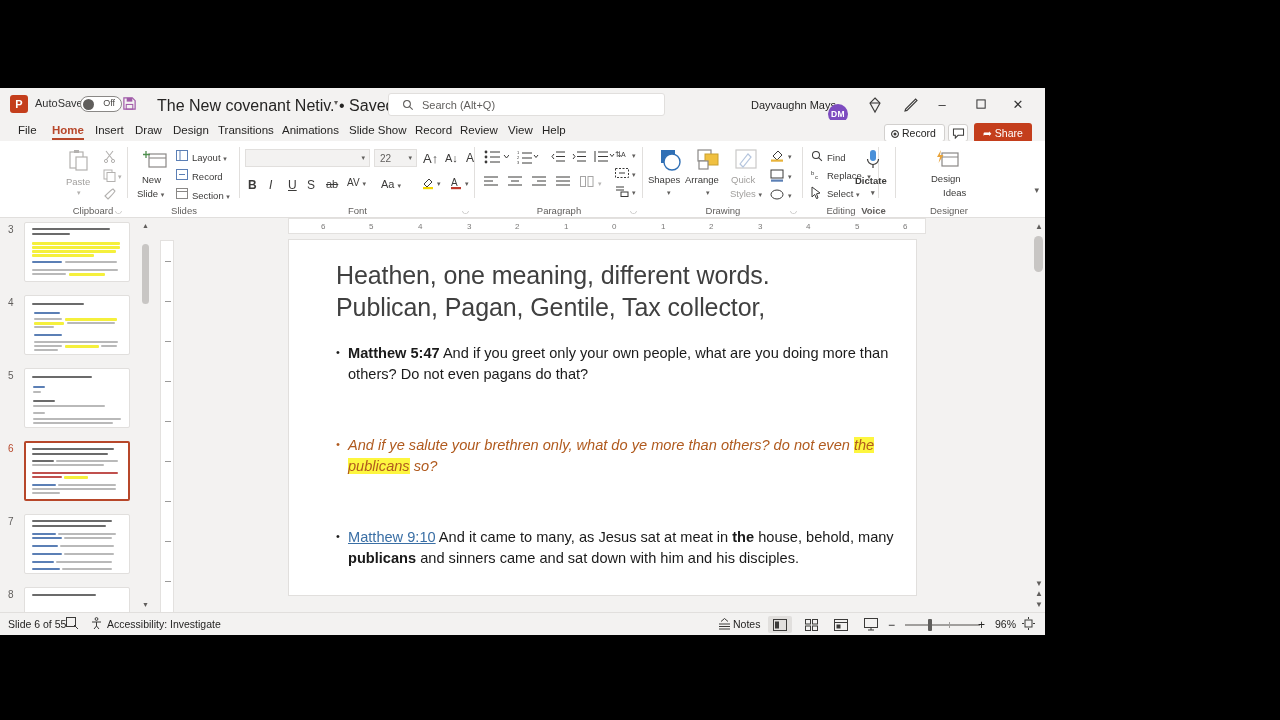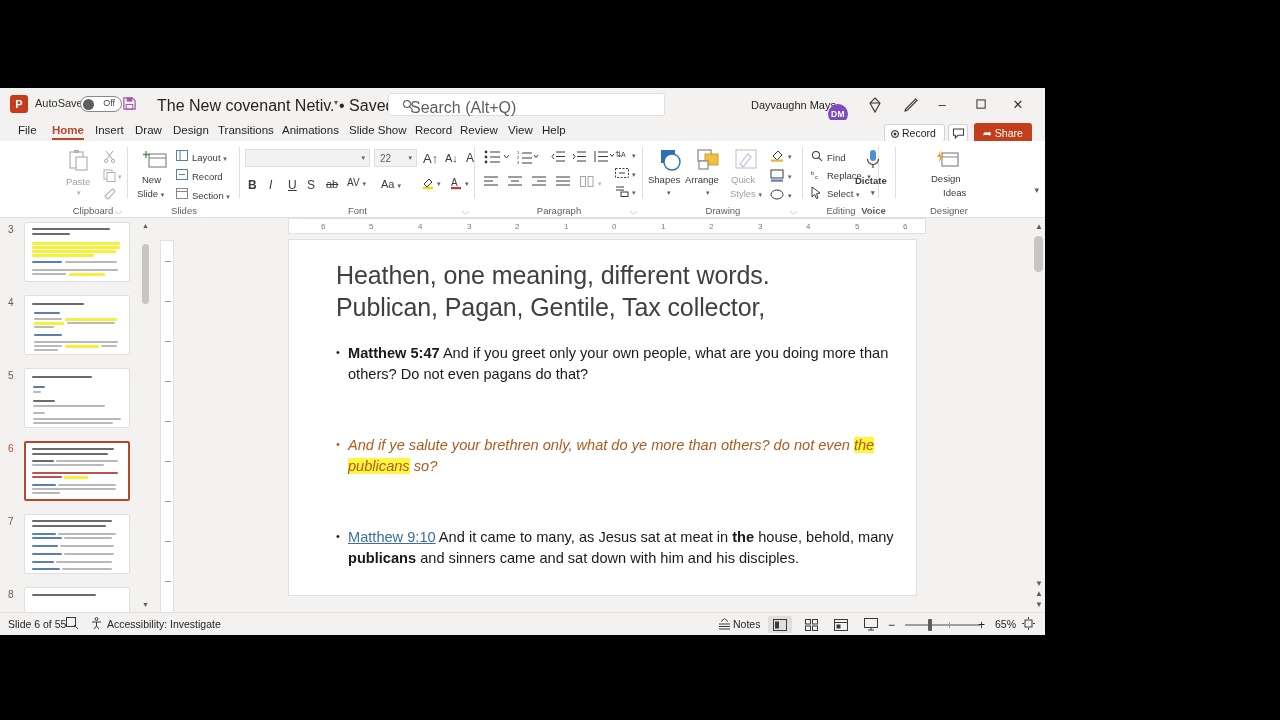--- a/index.html
+++ b/index.html
@@ -32,21 +32,21 @@
   .toggle .knob{ position:absolute; left:2px; top:2px; width:11px;height:11px;border-radius:50%;background:#605e5c;}
   .toggle .txt{ position:absolute; right:6px; top:1px; font-size:9px; color:#484644;}
   .save-icon{ position:absolute; left:122px; top:8px; width:15px;height:15px;}
   .doc-title{ position:absolute; left:157px; top:9px; font-size:16px; color:#252423; white-space:nowrap;}
   .title-caret{ position:absolute; left:334px; top:10px; font-size:8px; color:#605e5c;}
   .searchbox{
     position:absolute; left:388px; top:93px; width:277px; height:23px;
     background:#fff; border:1px solid #e1dfdd; border-radius:3px;
   }
   .searchbox .mag{ position:absolute; left:13px; top:5px; width:12px;height:12px;}
-  .searchbox .ph{ position:absolute; left:21px; top:5px; font-size:16px; color:#605e5c;}
+  .searchbox .ph{ position:absolute; left:33px; top:5px; font-size:11px; color:#605e5c;}
   .user-name{ position:absolute; left:751px; top:99px; font-size:11px; color:#252423;}
   .avatar{
     position:absolute; left:828px; top:96px; width:20px;height:20px;border-radius:50%;
     background:#7d4cc0; color:#fff; font-size:8.5px; font-weight:bold;
     text-align:center; line-height:20px; letter-spacing:.3px;
   }
   .tb-icon{ position:absolute; top:96px; width:20px; height:20px; }
   .win-btn{ position:absolute; top:97px; font-size:13px; color:#333; width:20px; text-align:center;}
 
   
@@ -852,21 +852,21 @@
             <line x1="7" y1="9.5" x2="7" y2="12" stroke="#3b3a39"></line>
             <line x1="4" y1="12" x2="10" y2="12" stroke="#3b3a39"></line>
           </svg>
       </div>
 
       <div class="sb" style="left:888px;font-size:12px;">−</div>
       <div class="zslider"></div>
       <div class="zknob"></div>
       <div class="rmark" style="left:949px;top:9px;width:1px;height:6px;background:#a19f9d;"></div>
       <div class="sb" style="left:978px;font-size:12px;">+</div>
-      <div class="sb" style="left:995px;">65%</div>
+      <div class="sb" style="left:995px;">96%</div>
       <div class="sb" style="left:1022px;top:4px;">
         <svg width="13" height="13" viewBox="0 0 13 13">
             <rect x="3" y="3" width="7" height="7" fill="none" stroke="#3b3a39"></rect>
             <path d="M6.5 0v2M6.5 11v2M0 6.5h2M11 6.5h2" stroke="#3b3a39"></path>
           </svg>
       </div>
     </div>
   </div>
 
 

